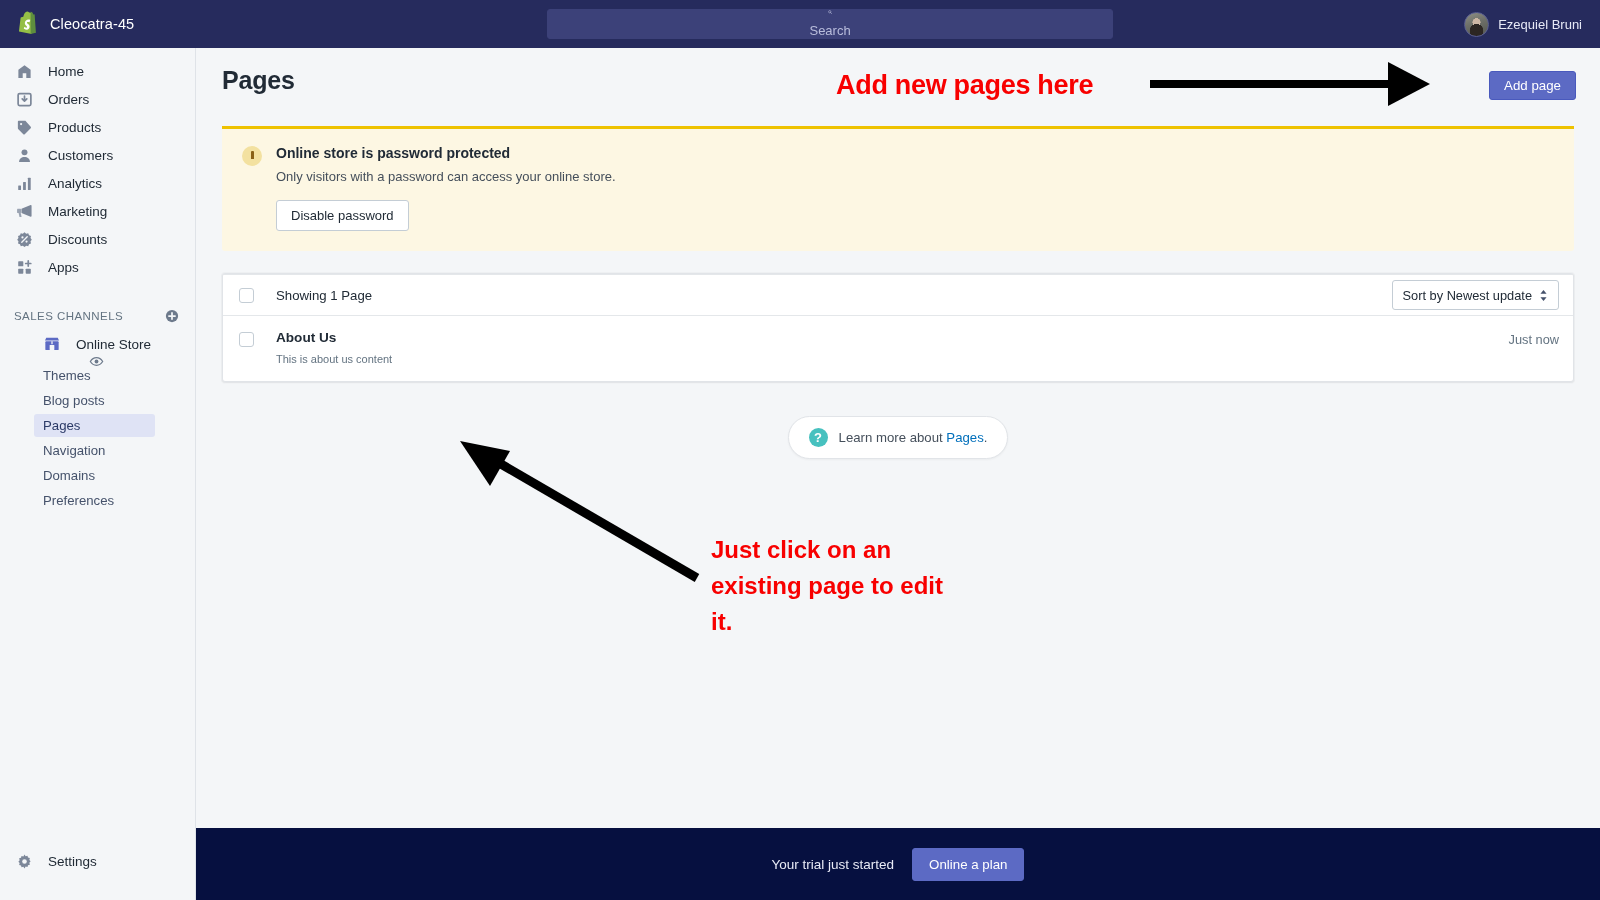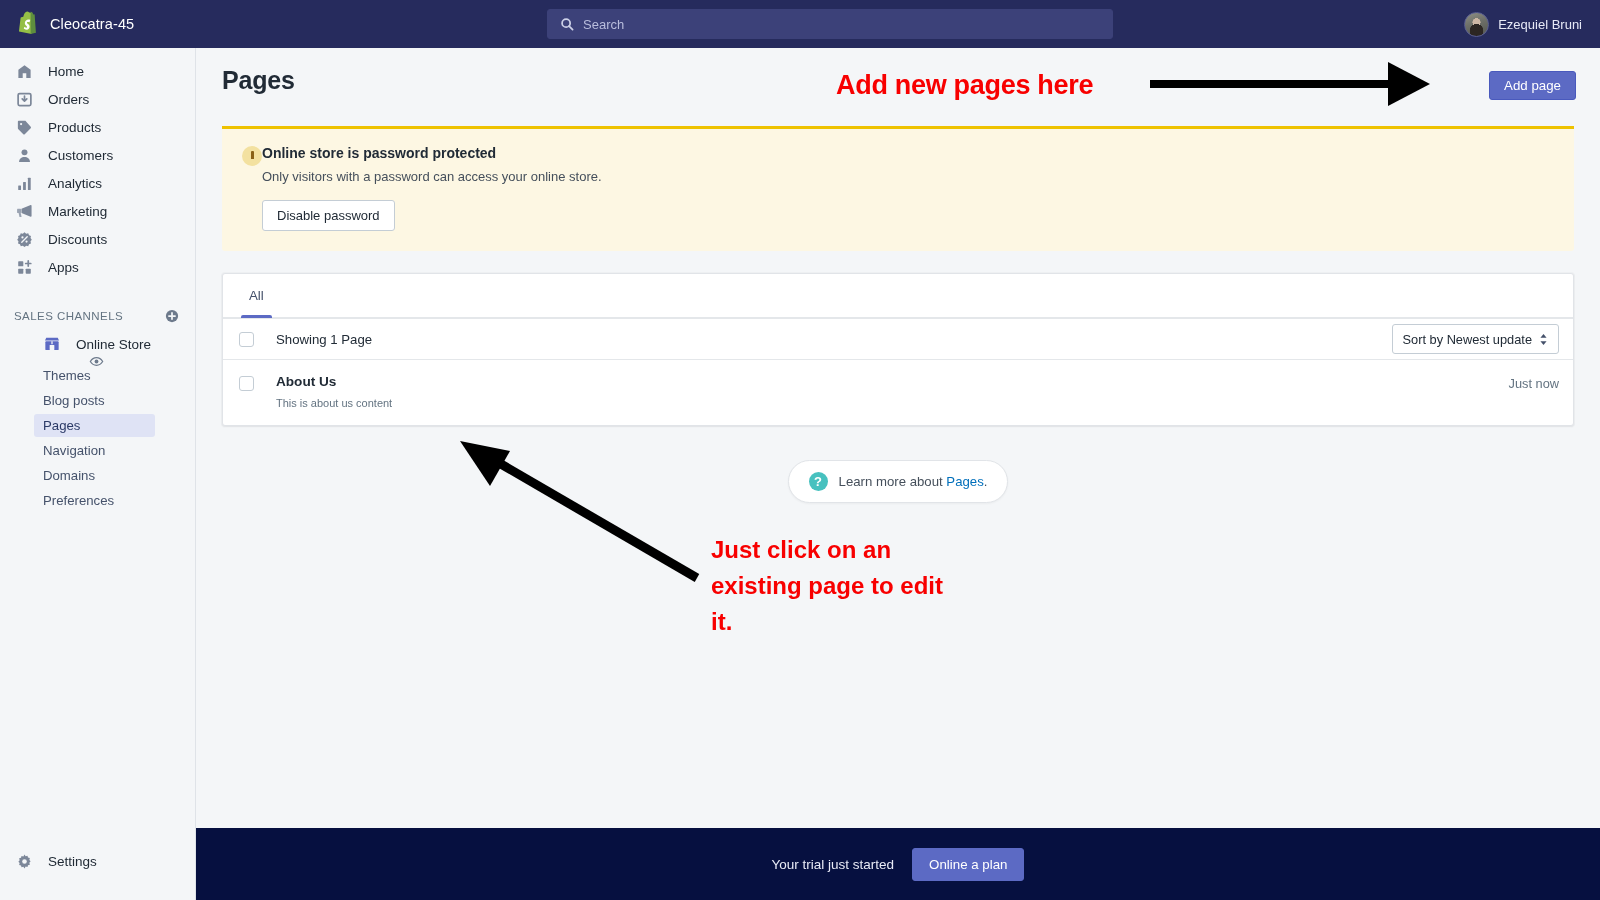--- a/index.html
+++ b/index.html
@@ -19,20 +19,21 @@
   }
   .brand { display: flex; align-items: center; gap: 10px; padding-left: 16px; width: 196px; }
   .shopify-logo { width: 24px; height: 26px; flex: 0 0 auto; }
   .brand-name { color: #ffffff; font-size: 14.5px; letter-spacing: .1px; }
 
   .searchwrap { flex: 1; display: flex; justify-content: center; }
   .search-field {
     width: 566px; height: 30px; background: #3c4179; border-radius: 3px;
     display: flex; align-items: center; gap: 9px; padding: 0 12px;
     border: 1px solid #3c4179;
+    flex-direction: column;
   }
   .search-field .ph { color: #b9bddc; font-size: 13px; }
 
   .userbox { display: flex; align-items: center; gap: 9px; padding-right: 18px; }
   .avatar {
     width: 25px; height: 25px; border-radius: 50%;
     background:
       radial-gradient(circle at 50% 78%, #2c2622 0 32%, rgba(0,0,0,0) 33%),
       radial-gradient(circle at 50% 40%, #cdb7a4 0 22%, rgba(0,0,0,0) 23%),
       linear-gradient(160deg, #8e8f84 0%, #6d6f68 45%, #53564f 100%);
@@ -96,21 +97,21 @@
     font-size: 13.3px; padding: 6px 14px; border-radius: 3px; cursor: pointer;
     font-family: inherit;
   }
 
   
   .banner {
     margin: 14px 26px 0 26px; background: #fdf7e3;
     border-top: 3px solid #eec200; border-radius: 0 0 3px 3px;
     padding: 16px 20px 20px 20px; position: relative;
   }
-  .banner-row { display: flex; }
+  .banner-row { display: flex; gap: 14px; }
   .warn-icon {
     width: 20px; height: 20px; border-radius: 50%; background: #f3e1a0;
     display: flex; align-items: center; justify-content: center; flex: 0 0 20px; margin-top: 1px;
   }
   .warn-icon .bang { width: 3px; height: 11px; background: #8a6116; border-radius: 1px; position: relative; }
   .warn-icon .bang::after { content:""; position:absolute; left:0; bottom:-0px; width:3px; height:3px; background:#f3e1a0; }
   .banner-title { font-size: 14px; font-weight: 600; color: #212b36; }
   .banner-text { font-size: 13px; color: #454f5b; margin-top: 8px; }
   .btn-secondary {
     margin-top: 16px; background: #fff; border: 1px solid #c4cdd5;
@@ -406,25 +407,20 @@
           </span>
         <div>
           <div class="banner-title">Online store is password protected</div>
           <div class="banner-text">Only visitors with a password can access your online store.</div>
           <button class="btn-secondary">Disable password</button>
         </div>
       </div>
     </div>
 
     <div class="card">
-      <div class="tabs">
-        <div class="tab active">
-          <span>All</span>
-        </div>
-      </div>
 
 
       <div class="list-head">
         <span class="cbox"></span>
         <span class="list-head-label">Showing 1 Page</span>
         <button class="sort-btn">
           <span>Sort by Newest update</span>
           <svg width="9" height="13" viewBox="0 0 10 14">
             <path d="M5 .8 8.4 5H1.6z" fill="#44506a"></path>
             <path d="M5 13.2 1.6 9h6.8z" fill="#44506a"></path>

